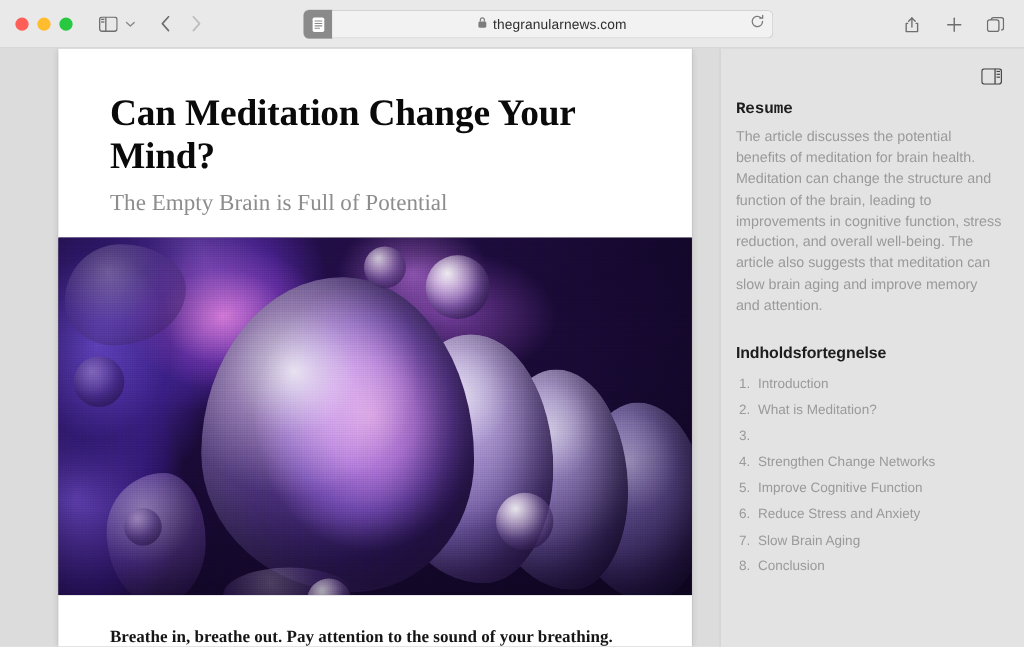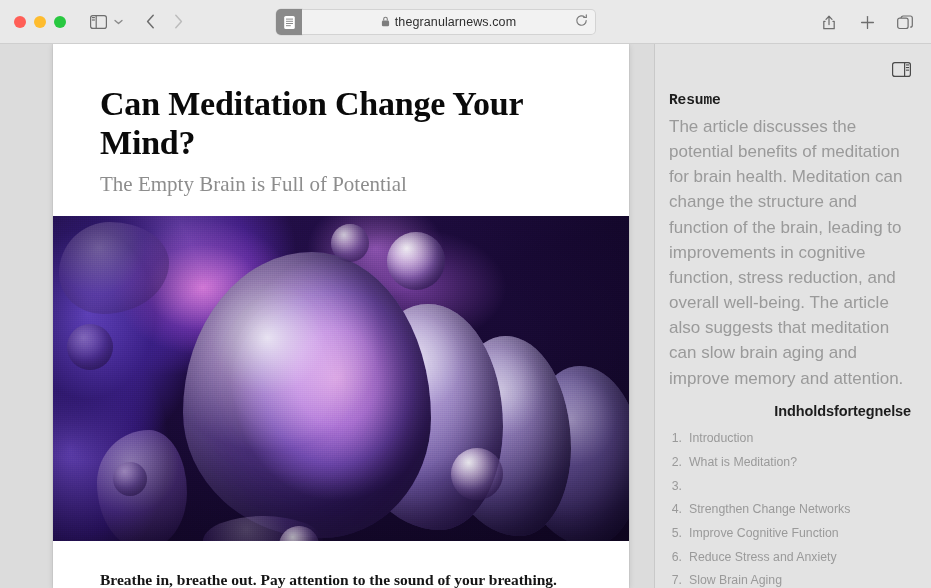--- a/index.html
+++ b/index.html
@@ -35,21 +35,21 @@
   .tb-btn svg { display:block; }
   .tb-btn.disabled { color:#bcbcbc; }
   .sidebar-toggle { margin-left:18px; }
   .chev-mini { width:16px; margin-left:-2px; color:#8a8a8a; }
   .navs { margin-left:10px; display:flex; }
 
   
   .addr-wrap {
     position:absolute;
     left:276px; top:9px;
-    width:320px; height:26px;
+    width:427px; height:26px;
     display:flex; align-items:stretch;
   }
   .reader-btn {
     width:26px; height:26px; flex:0 0 26px;
     background:#8a8a8a;
     border-radius:5px 0 0 5px;
     display:flex; align-items:center; justify-content:center;
     box-shadow:0 0 0 0.5px rgba(0,0,0,.10);
   }
   .addr-field {
@@ -218,26 +218,26 @@
     padding:14px 20px 0 14px;
     overflow:hidden;
   }
   .side-top { display:flex; justify-content:flex-end; height:22px; }
   .panel-btn { color:#4a4a4a; display:flex; align-items:center; justify-content:center; }
   h2.side-h {
     font-size:14.5px; font-weight:700; color:#1d1d1d;
     margin-top:12px; letter-spacing:-0.1px;font-family:Liberation Mono, monospace;
   }
   .summary {
-    font-size:17px; line-height:1.48;
+    font-size:13px; line-height:1.48;
     color:#9a9a9a; margin-top:6px;
   }
   h2.toc-h {
     font-size:14.5px; font-weight:700; color:#1d1d1d;
-    margin-top:12px; letter-spacing:-0.1px;text-align:right;
+    margin-top:26px; letter-spacing:-0.1px;
   }
   ol.toc { list-style:none; margin-top:8px; }
   ol.toc li {
     display:flex; gap:7px;
     font-size:12.3px; line-height:1.52;
     color:#9a9a9a;
     padding:2.5px 0;
   }
   ol.toc li .num { width:13px; text-align:right; flex:0 0 13px; }
 </style>

